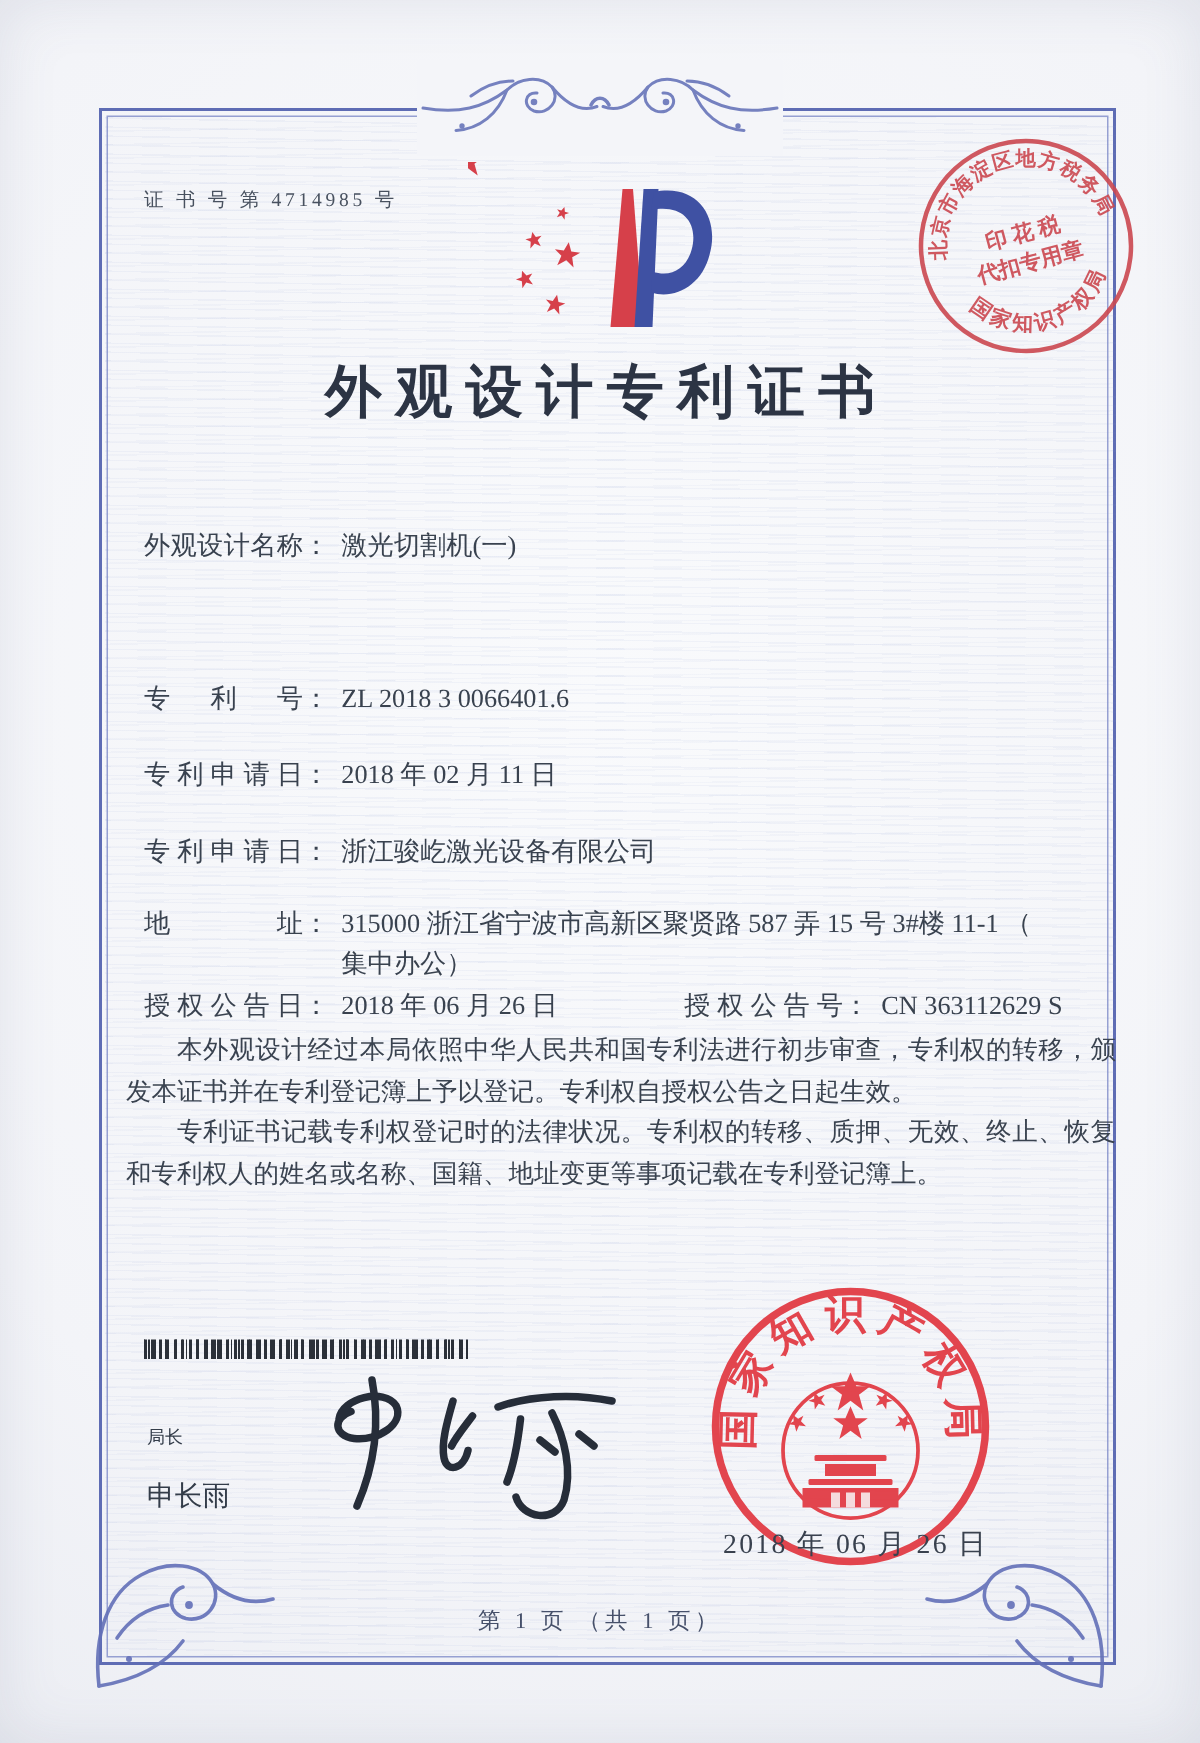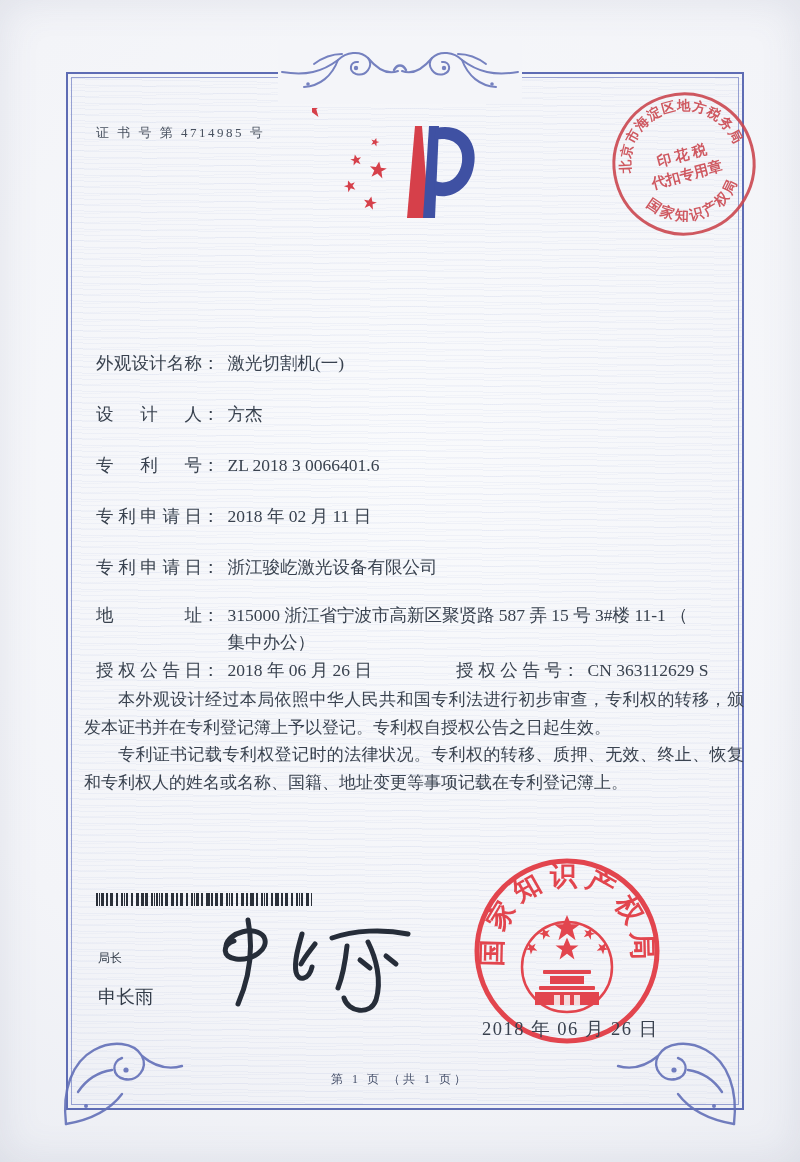--- a/index.html
+++ b/index.html
@@ -77,21 +77,21 @@
   .signature{position:absolute;left:212px;top:912px;width:215px;height:110px;}
 
   .cnipa-seal{position:absolute;left:466px;top:850px;width:202px;height:202px;opacity:0.95;}
   .seal-date{
     position:absolute;left:482px;top:1016px;z-index:5;
     font-size:18.5px;letter-spacing:1.5px;color:#39414e;white-space:nowrap;
   }
 
   .footer{
     position:absolute;left:0;right:0;top:1071px;text-align:center;
-    font-size:12px;letter-spacing:3px;color:#46506a;
+    font-size:15px;letter-spacing:3px;color:#46506a;
   }
 </style>
 </head>
 <body>
 
 <div class="paper">
 
   <div class="frame">
     <div class="frame-inner"></div>
   </div>
@@ -160,26 +160,24 @@
         <textPath href="#tax-arc-top" startOffset="50%" text-anchor="middle">北京市海淀区地方税务局</textPath>
       </text>
       <text font-size="14" font-weight="bold" letter-spacing="2">
         <textPath href="#tax-arc-bot" startOffset="50%" text-anchor="middle">国家知识产权局</textPath>
       </text>
       <text x="0" y="-4" text-anchor="middle" font-size="14.5" font-weight="bold">印 花 税</text>
       <text x="0" y="16" text-anchor="middle" font-size="14.5" font-weight="bold">代扣专用章</text>
     </g>
   </svg>
 
+  <div class="title">外观设计专利证书</div>
 
   <div class="field row-name">
     <span class="flabel">外观设计名称</span><span class="fcolon">：</span><span class="fvalue">激光切割机(一)</span>
-  </div>
-  <div class="field row-designer">
-    <span class="flabel">设计人</span><span class="fcolon">：</span><span class="fvalue">方杰</span>
   </div>
   <div class="field row-patno">
     <span class="flabel">专利号</span><span class="fcolon">：</span><span class="fvalue">ZL 2018 3 0066401.6</span>
   </div>
   <div class="field row-filing">
     <span class="flabel">专利申请日</span><span class="fcolon">：</span><span class="fvalue">2018 年 02 月 11 日</span>
   </div>
   <div class="field row-patentee">
     <span class="flabel">专利申请日</span><span class="fcolon">：</span><span class="fvalue">浙江骏屹激光设备有限公司</span>
   </div>

